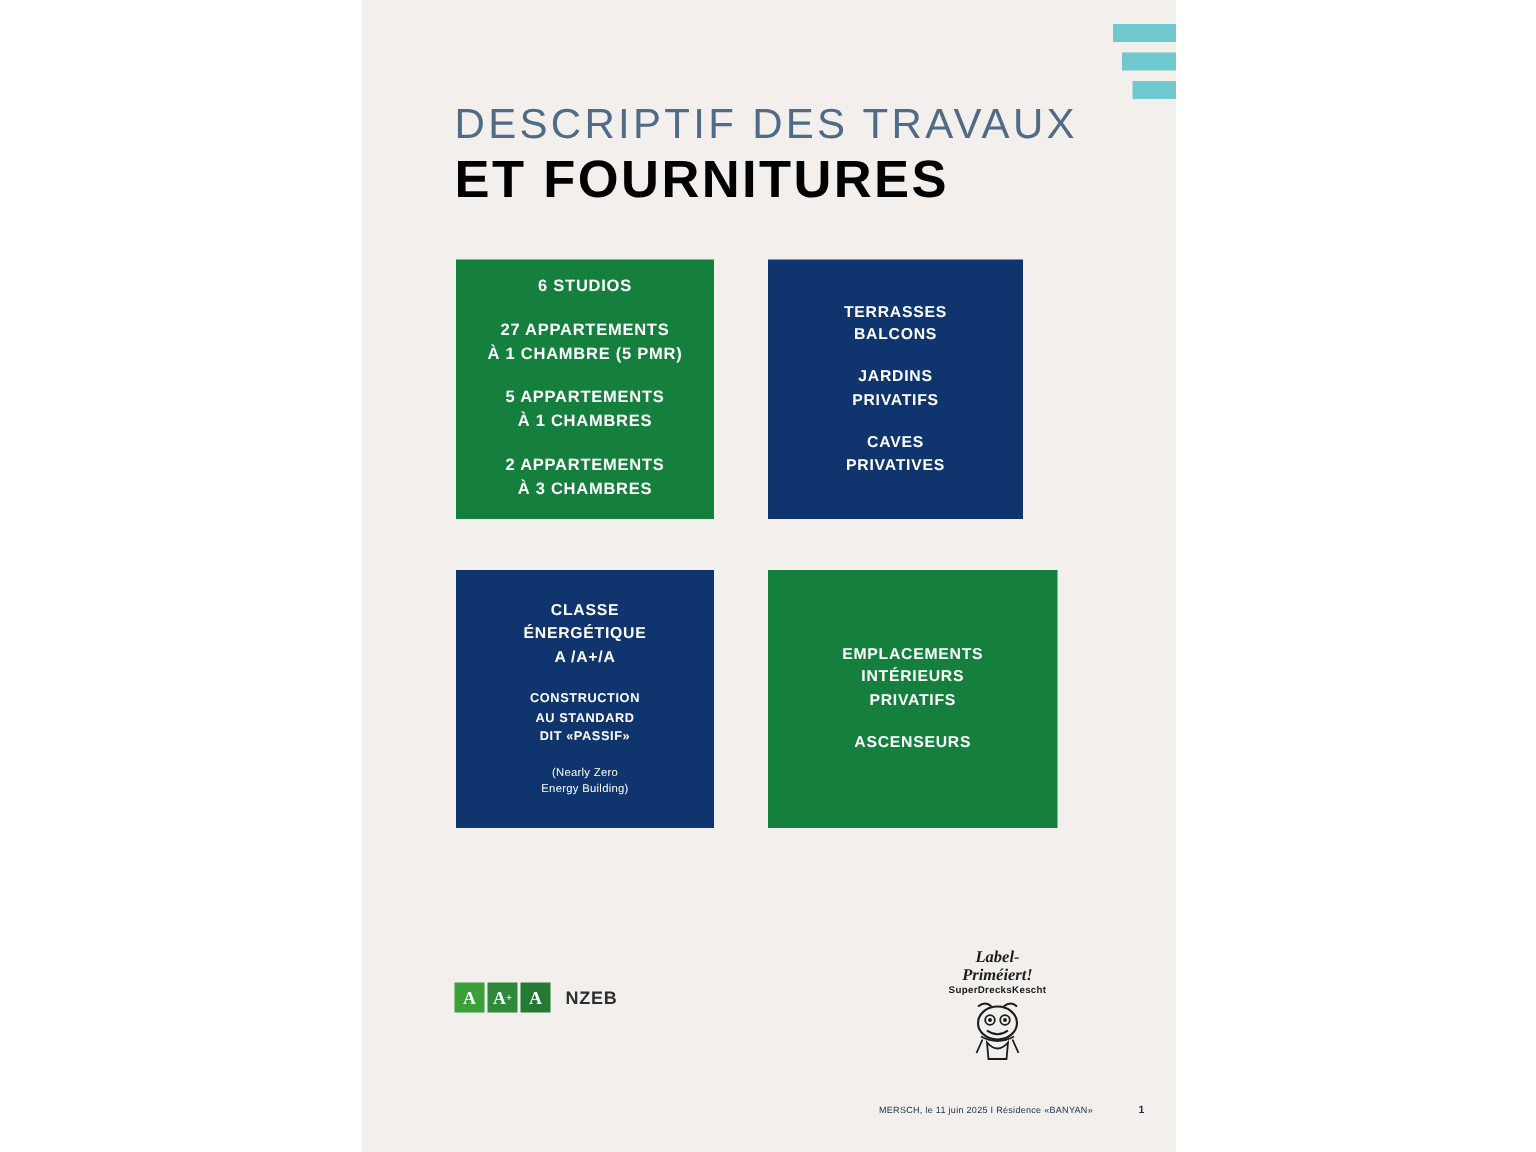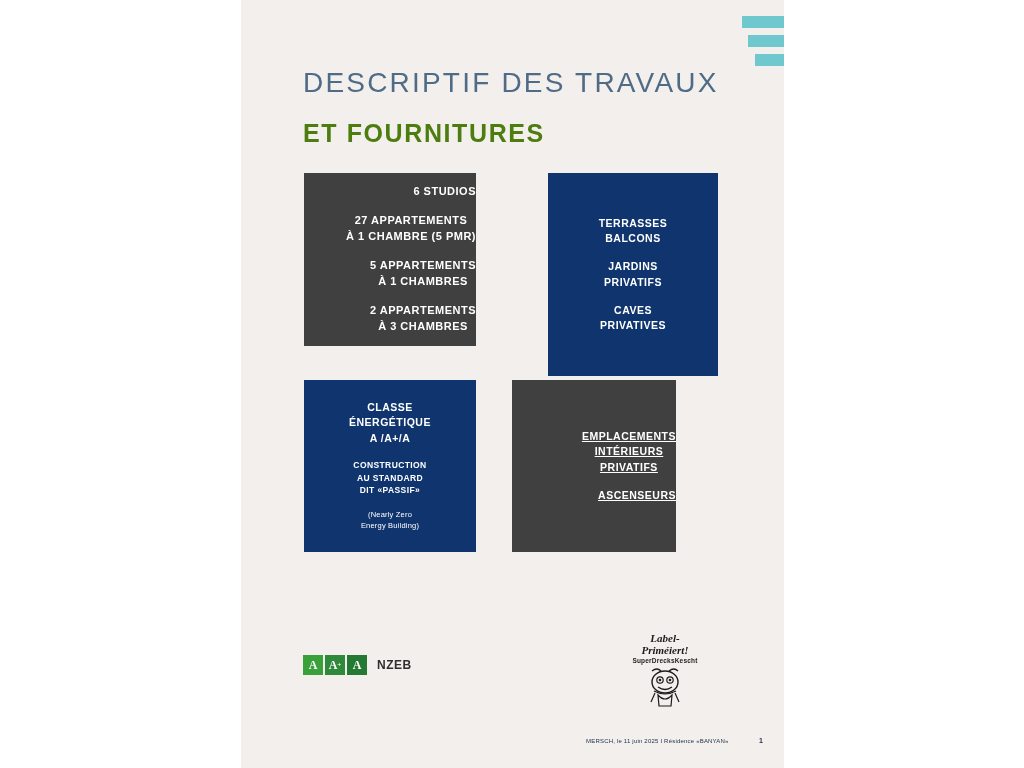--- a/index.html
+++ b/index.html
@@ -56,53 +56,53 @@
   }
   .title-line1 {
     font-size: 28px;
     letter-spacing: 2.2px;
     color: #4f6b86;
     font-weight: 400;
     line-height: 1.18;
     white-space: nowrap;
   }
   .title-line2 {
-    font-size: 25px;
+    font-size: 35px;
     letter-spacing: 1.6px;
-    color: #4d7c0f;
+    color: #000000;
     font-weight: 700;
     line-height: 1.18;
-    margin-top: 20px;
+    margin-top: 0;
     white-space: nowrap;
   }
 
   
   .cards {
     position: absolute;
     left: 63px;
     top: 173px;
     width: 418px;
   }
   .card {
     position: absolute;
     box-sizing: border-box;
     color: #ffffff;
     text-align: center;
     display: flex;
     flex-direction: column;
     align-items: center;
     justify-content: center;
   }
-  .card.teal { background: #404040; align-items: flex-end; }
+  .card.teal { background: #15803d; }
   .card.navy { background: #10356e; }
 
   .c1 { left: 0;     top: 0;   width: 172px; height: 173px; }
-  .c2 { left: 208px; top: 0;   width: 170px; height: 203px; margin-left: 36px; }
+  .c2 { left: 208px; top: 0;   width: 170px; height: 173px; }
   .c3 { left: 0;     top: 207px; width: 172px; height: 172px; }
-  .c4 { left: 208px; top: 207px; width: 164px; height: 172px; text-decoration: underline; }
+  .c4 { left: 208px; top: 207px; width: 193px; height: 172px; }
 
   .card .grp {
     margin: 0;
     padding: 0;
   }
   .card .grp + .grp { margin-top: 13px; }
 
   .card .ln {
     display: block;
     font-size: 10.5px;

